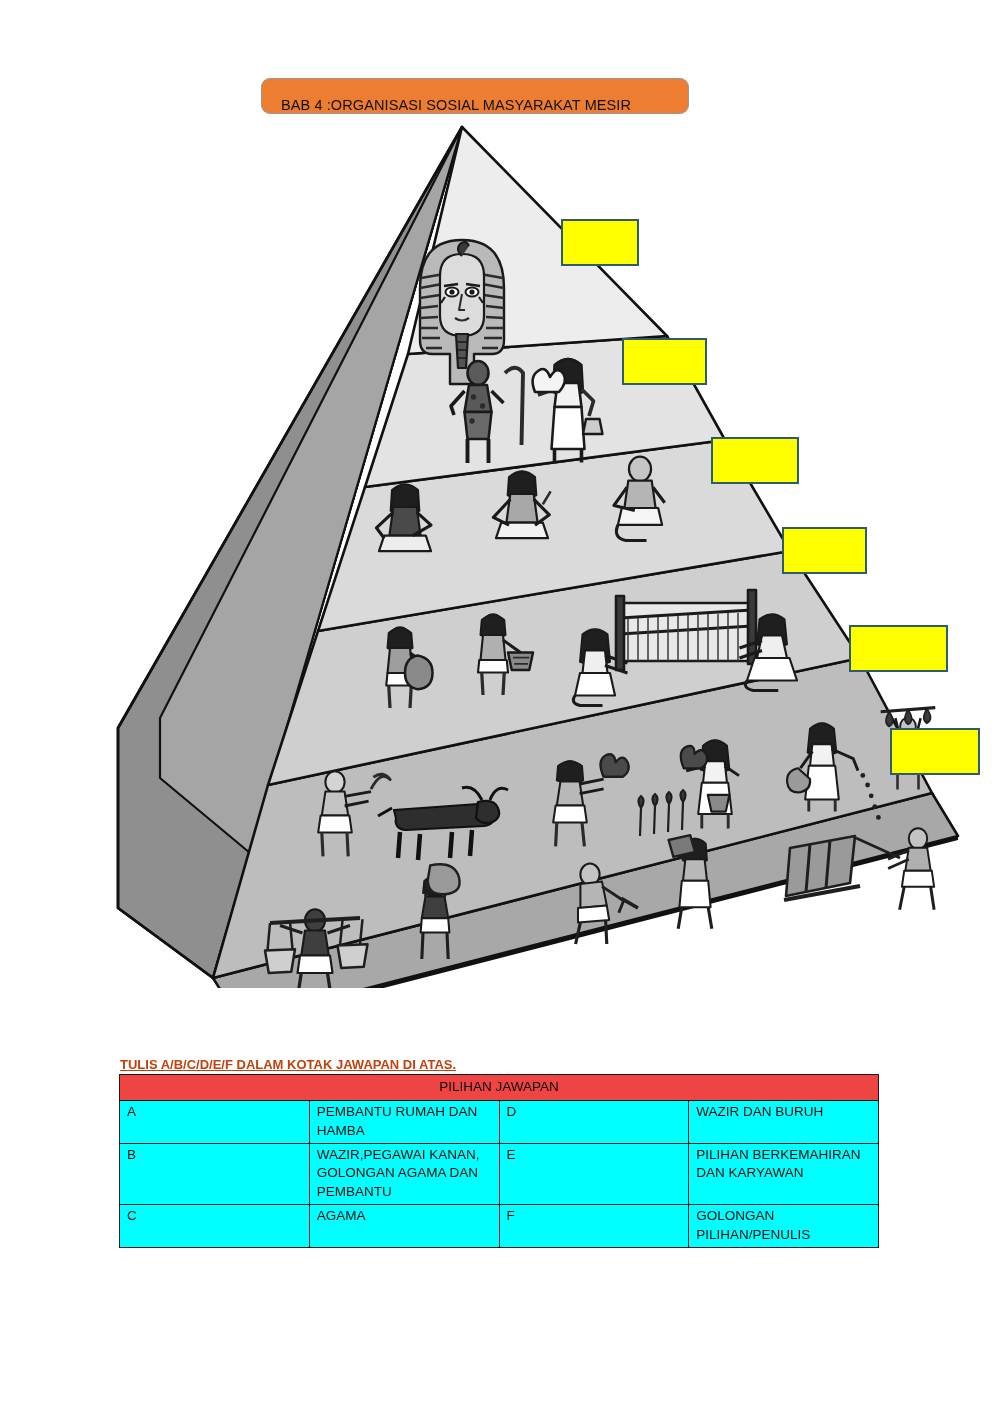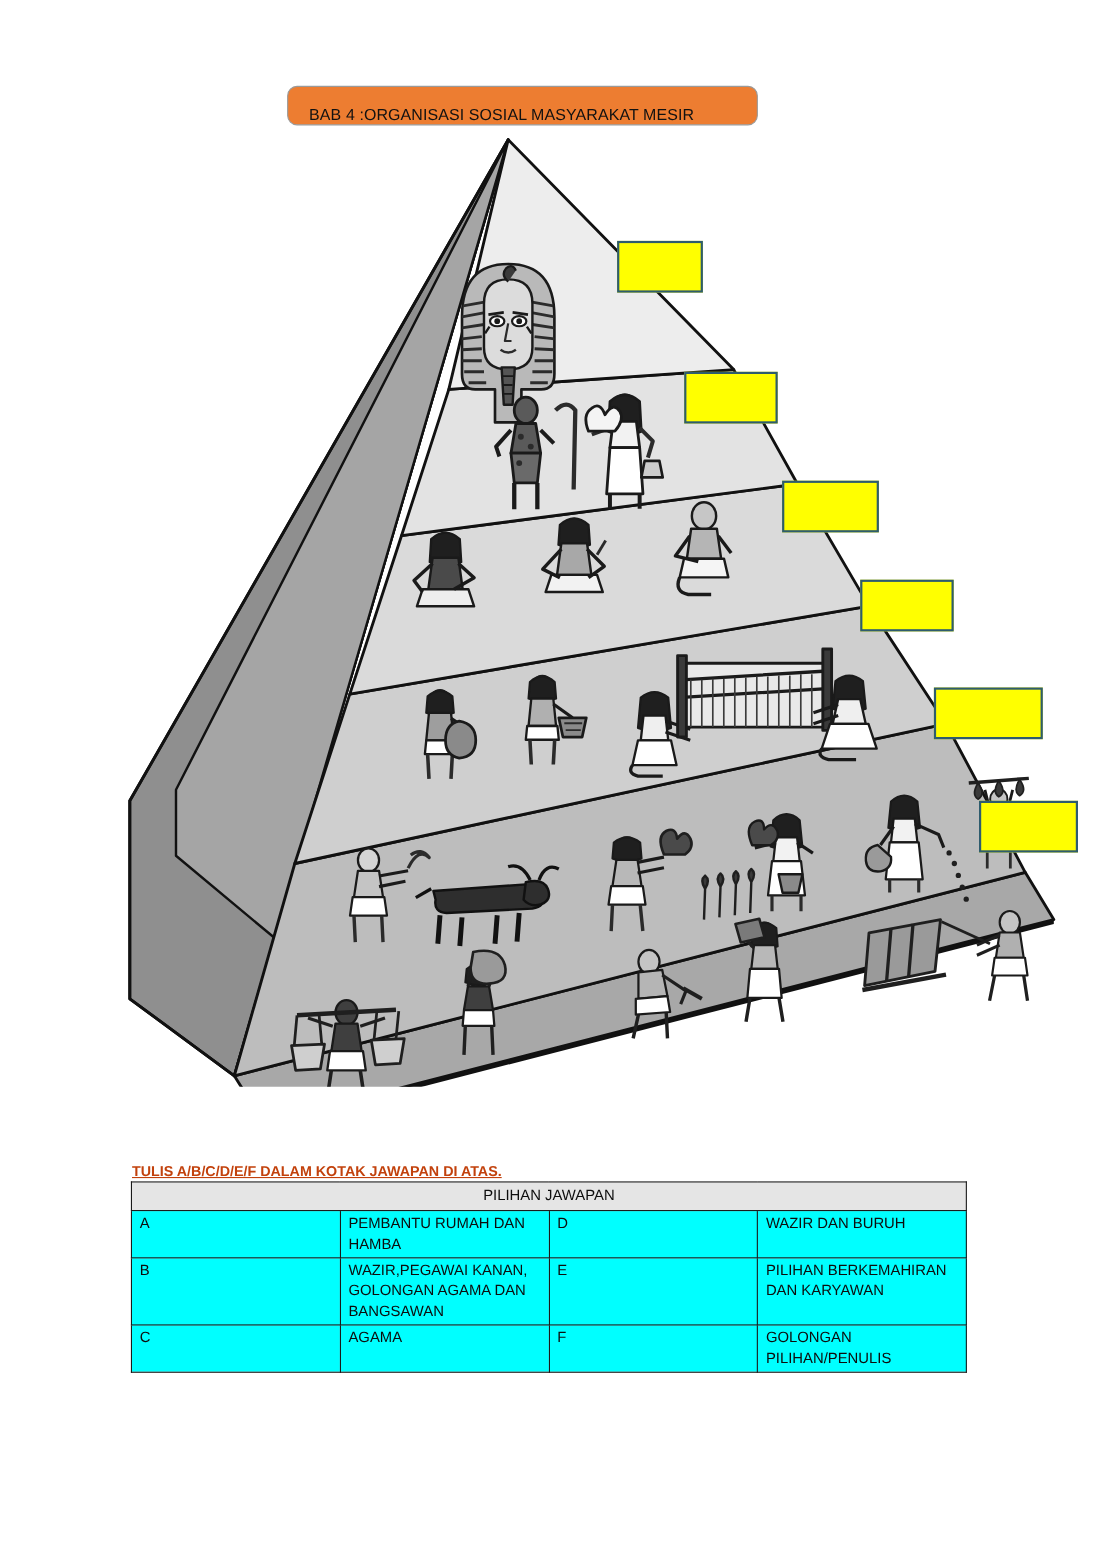--- a/index.html
+++ b/index.html
@@ -82,21 +82,21 @@
     background: #00FFFF;
     color: #0d0d0d;
     font-size: 13.5px;
     font-weight: normal;
     padding: 2px 5px 3px 7px;
     vertical-align: top;
     line-height: 1.36;
     text-align: left;
   }
   #choice-table thead th {
-    background: #e5e5e5;
+    background: #ef4444;
     text-align: center;
     font-weight: normal;
     font-size: 13.5px;
     padding: 3px 0 4px 0;
   }
   .col-letter { width: 38px; text-align: left; }
   .col-text   { width: 342px; margin-top: 47px; }
   .cell-2line { height: 44px; }
   .cell-1line { height: 22px; }
 </style>
@@ -479,21 +479,21 @@
   </thead>
   <tbody>
     <tr>
       <td class="col-letter cell-1line">A</td>
       <td class="col-text cell-1line">PEMBANTU RUMAH DAN HAMBA</td>
       <td class="col-letter cell-1line">D</td>
       <td class="col-text cell-1line">WAZIR DAN BURUH</td>
     </tr>
     <tr>
       <td class="col-letter cell-2line">B</td>
-      <td class="col-text cell-2line">WAZIR,PEGAWAI KANAN, GOLONGAN AGAMA DAN BANGSAWAN</td>
+      <td class="col-text cell-2line">WAZIR,PEGAWAI KANAN, GOLONGAN AGAMA DAN PEMBANTU</td>
       <td class="col-letter cell-2line">E</td>
       <td class="col-text cell-2line">PILIHAN BERKEMAHIRAN DAN KARYAWAN</td>
     </tr>
     <tr>
       <td class="col-letter cell-1line">C</td>
       <td class="col-text cell-1line">AGAMA</td>
       <td class="col-letter cell-1line">F</td>
       <td class="col-text cell-1line">GOLONGAN PILIHAN/PENULIS</td>
     </tr>
   </tbody>

